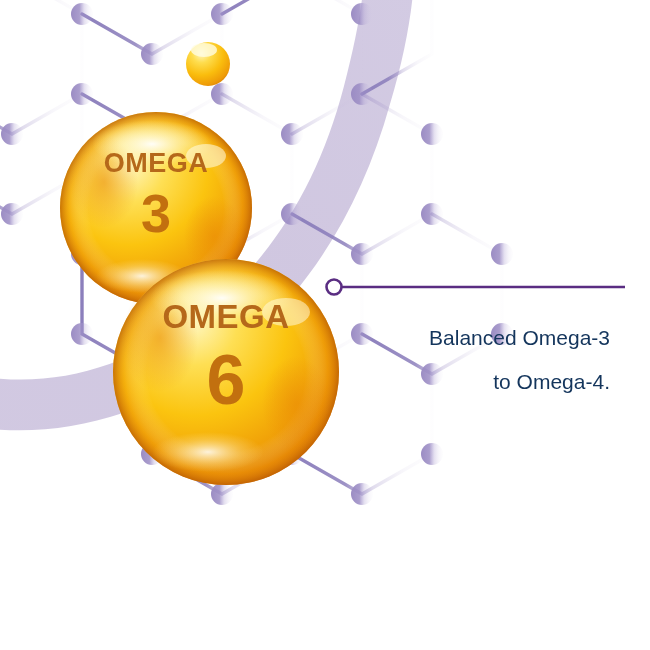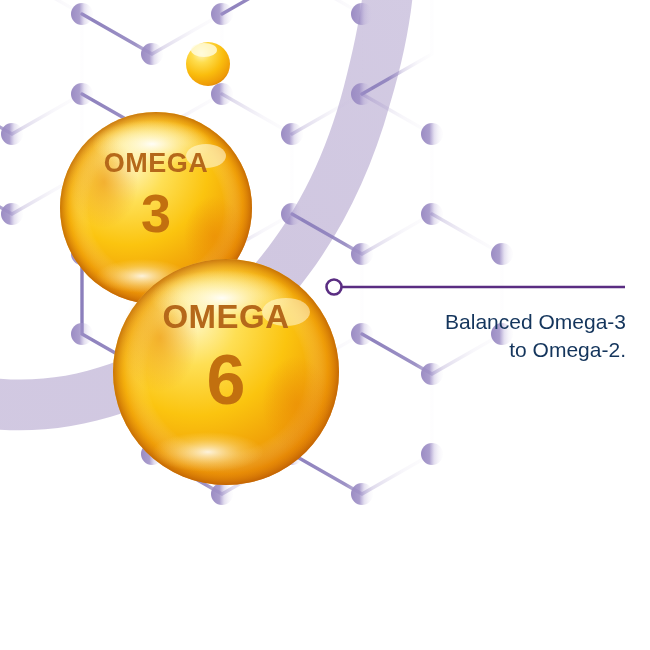--- a/index.html
+++ b/index.html
@@ -49,21 +49,21 @@
     top: 277px;
     width: 302px;
     height: 20px;
   }
   .subtitle {
     font-family: "Liberation Sans", sans-serif;
     font-weight: 400;
     font-size: 21px;
     line-height: 1.34;
     color: #14355C;
-    margin: 0;
+    margin: 16px;
     text-align: right;
     white-space: nowrap;
   }
   #subtitle-block {
     position: absolute;
     z-index: 5;
     left: 326px;
     top: 308px;
     width: 300px;
     text-align: right;
@@ -258,16 +258,16 @@
   <div class="bubble-label" id="omega6-num">6</div>
 
 
   <svg id="divider-wrap" viewBox="0 0 302 20">
     <circle cx="10" cy="10" r="7.5" fill="none" stroke="#5A2D82" stroke-width="2.6"></circle>
     <line x1="18" y1="10" x2="301" y2="10" stroke="#5A2D82" stroke-width="2.6"></line>
   </svg>
 
   <div id="subtitle-block">
     <div class="subtitle">Balanced Omega-3</div>
-    <div class="subtitle">to Omega-2.</div>
+    <div class="subtitle">to Omega-4.</div>
   </div>
 
 </div>
 
 </body></html>

